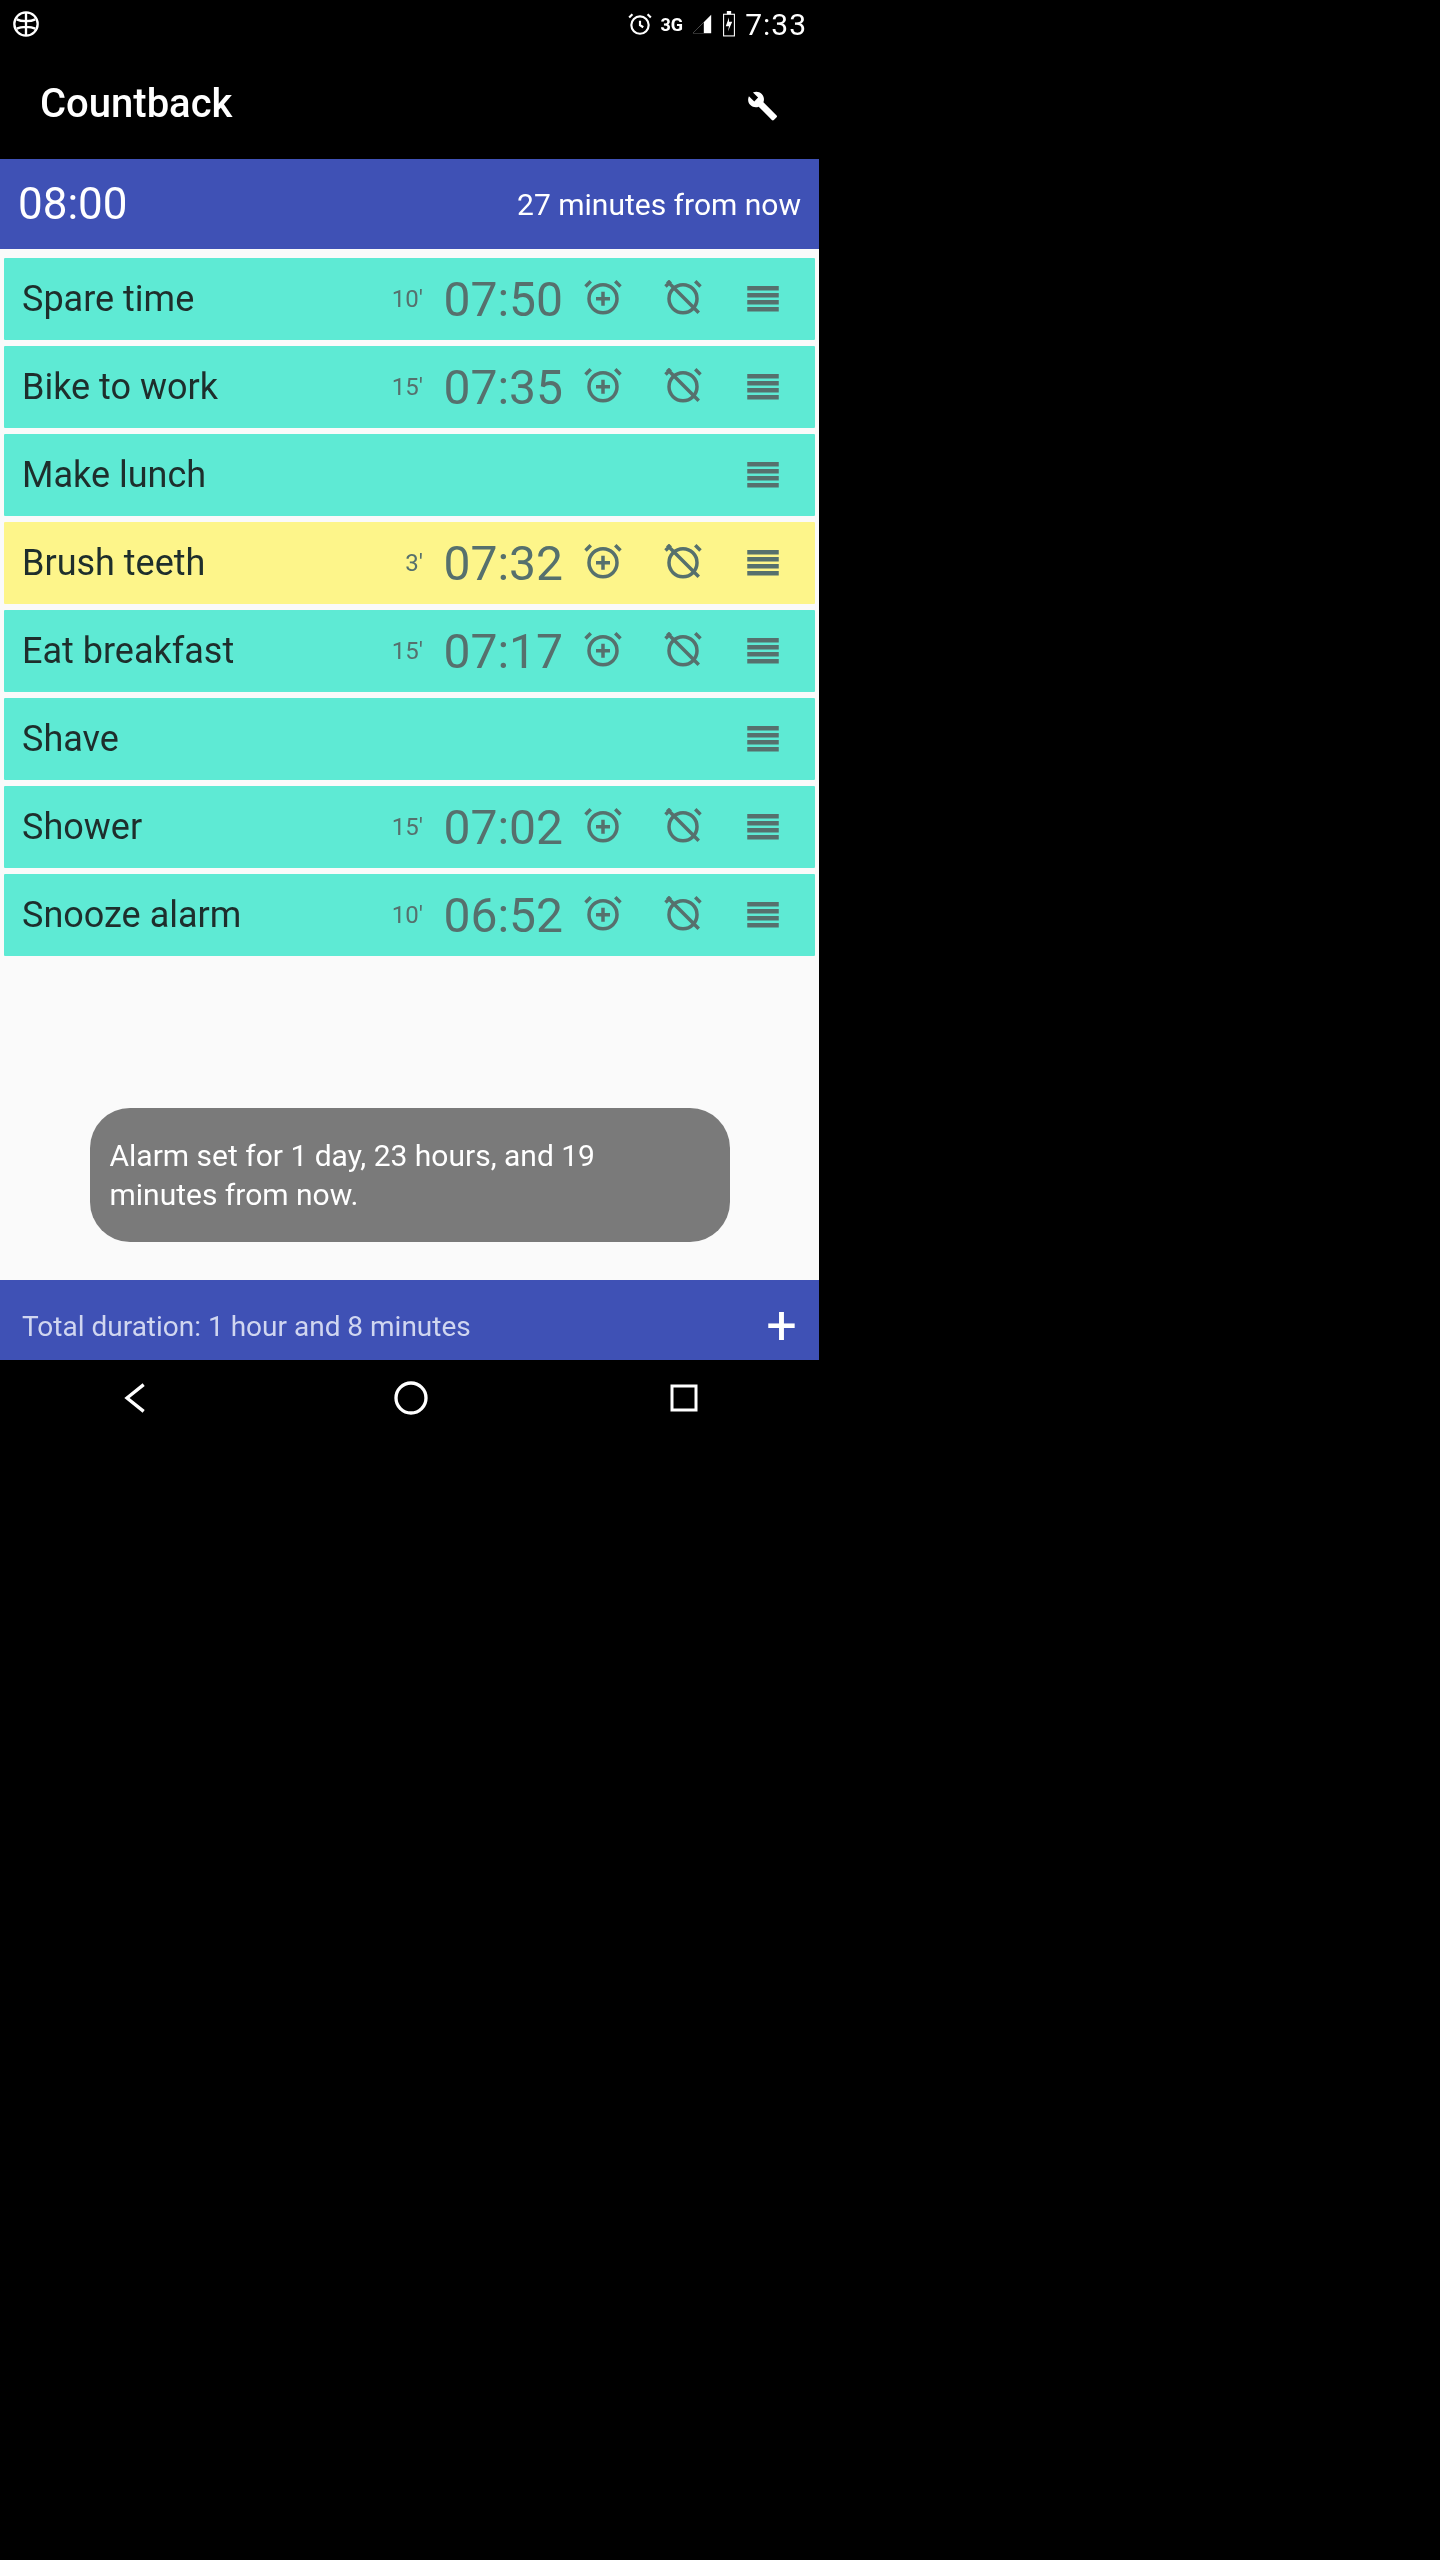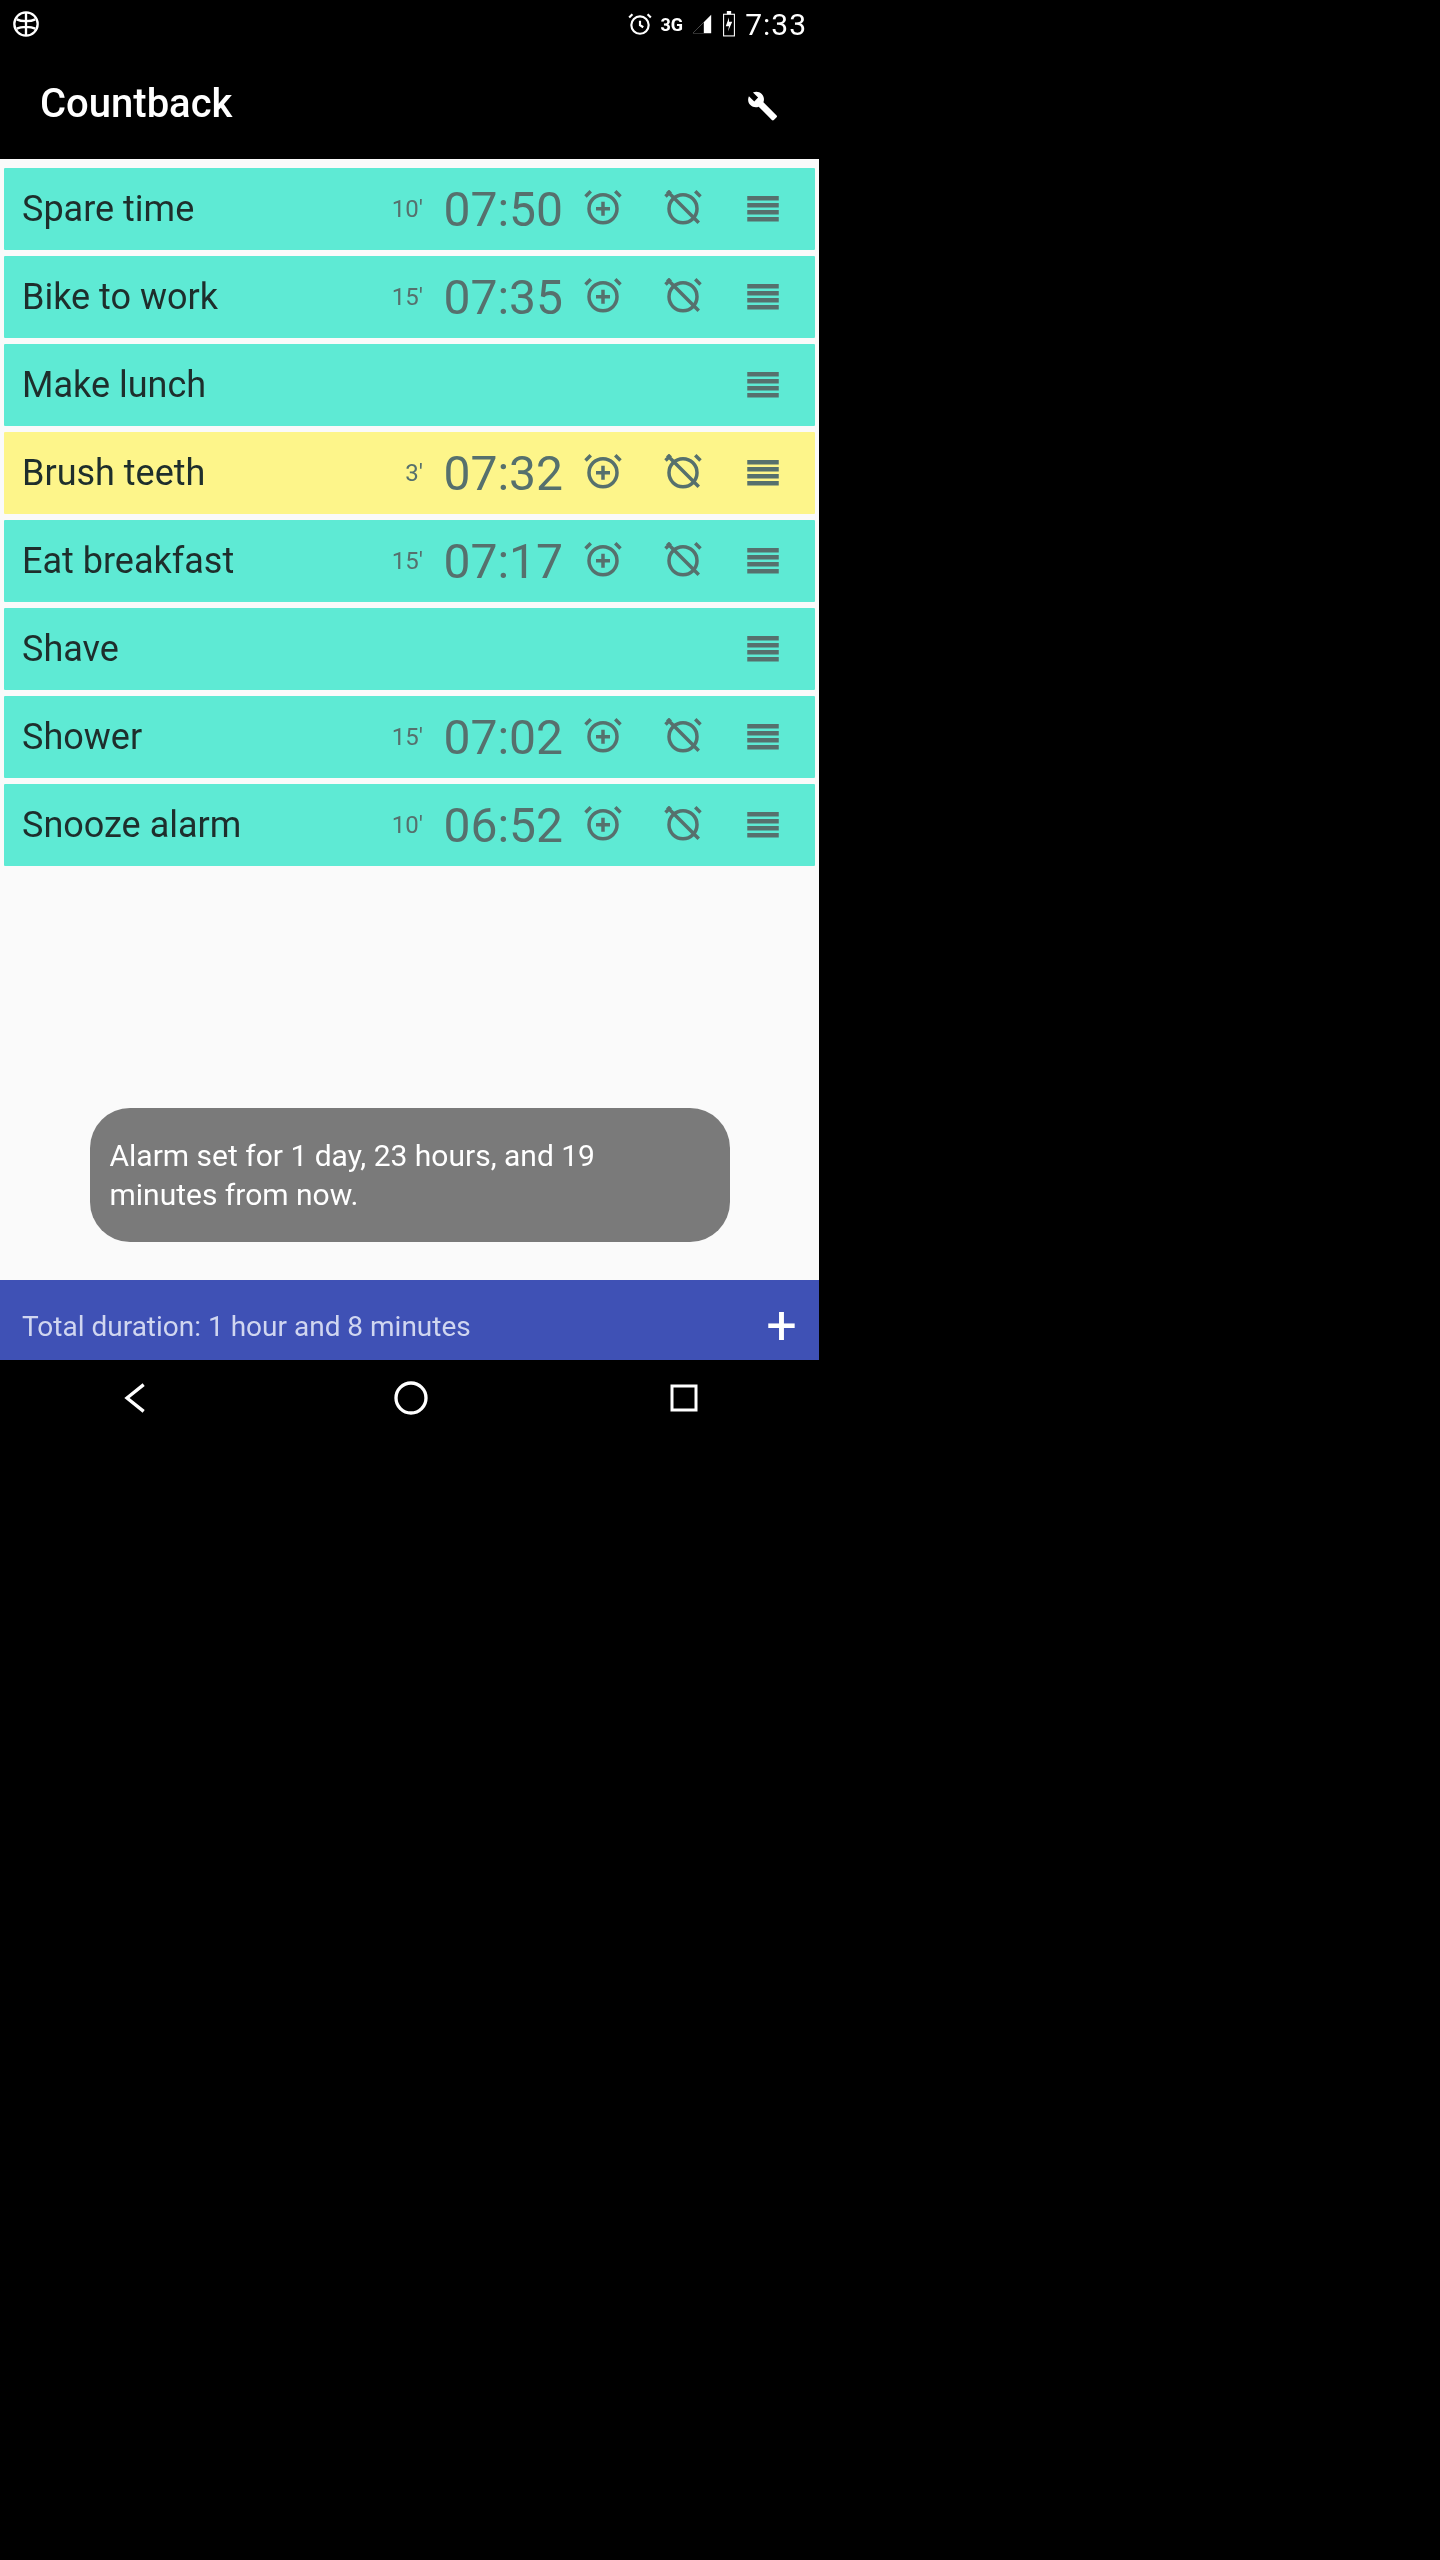--- a/index.html
+++ b/index.html
@@ -86,20 +86,24 @@
 
   <div class="action-bar">
     <span class="title">Countback</span>
     <span class="wrench">
       <svg width="44" height="44" viewBox="0 0 24 24" fill="#fff">
         <path d="M22.7 19.3l-7.2-7.2c.6-1.5.3-3.3-.9-4.5-1.3-1.3-3.2-1.5-4.8-.8l2.8 2.8-2.1 2.1-2.9-2.8c-.8 1.6-.5 3.5.8 4.8 1.2 1.2 3 1.5 4.5.9l7.2 7.2c.3.3.8.3 1.1 0l1.5-1.5c.3-.2.3-.7 0-1z"></path>
       </svg>
     </span>
   </div>
 
+  <div class="target-banner">
+    <span class="target-time">08:00</span>
+    <span class="from-now">27 minutes from now</span>
+  </div>
 
   <div class="list" id="task-list">
       <div class="row">
     <span class="label">Spare time</span>
     <span class="duration ">10'</span>
     <span class="ctime ">07:50</span>
     <span class="icon-slot ">
           <span><svg width="42" height="42" viewBox="0 0 24 24" fill="none" stroke-width="2">
   <circle cx="12" cy="13" r="8"></circle>
               <path d="M12 9v8M8 13h8M5 3l-3 3M22 6l-3-3"></path>

